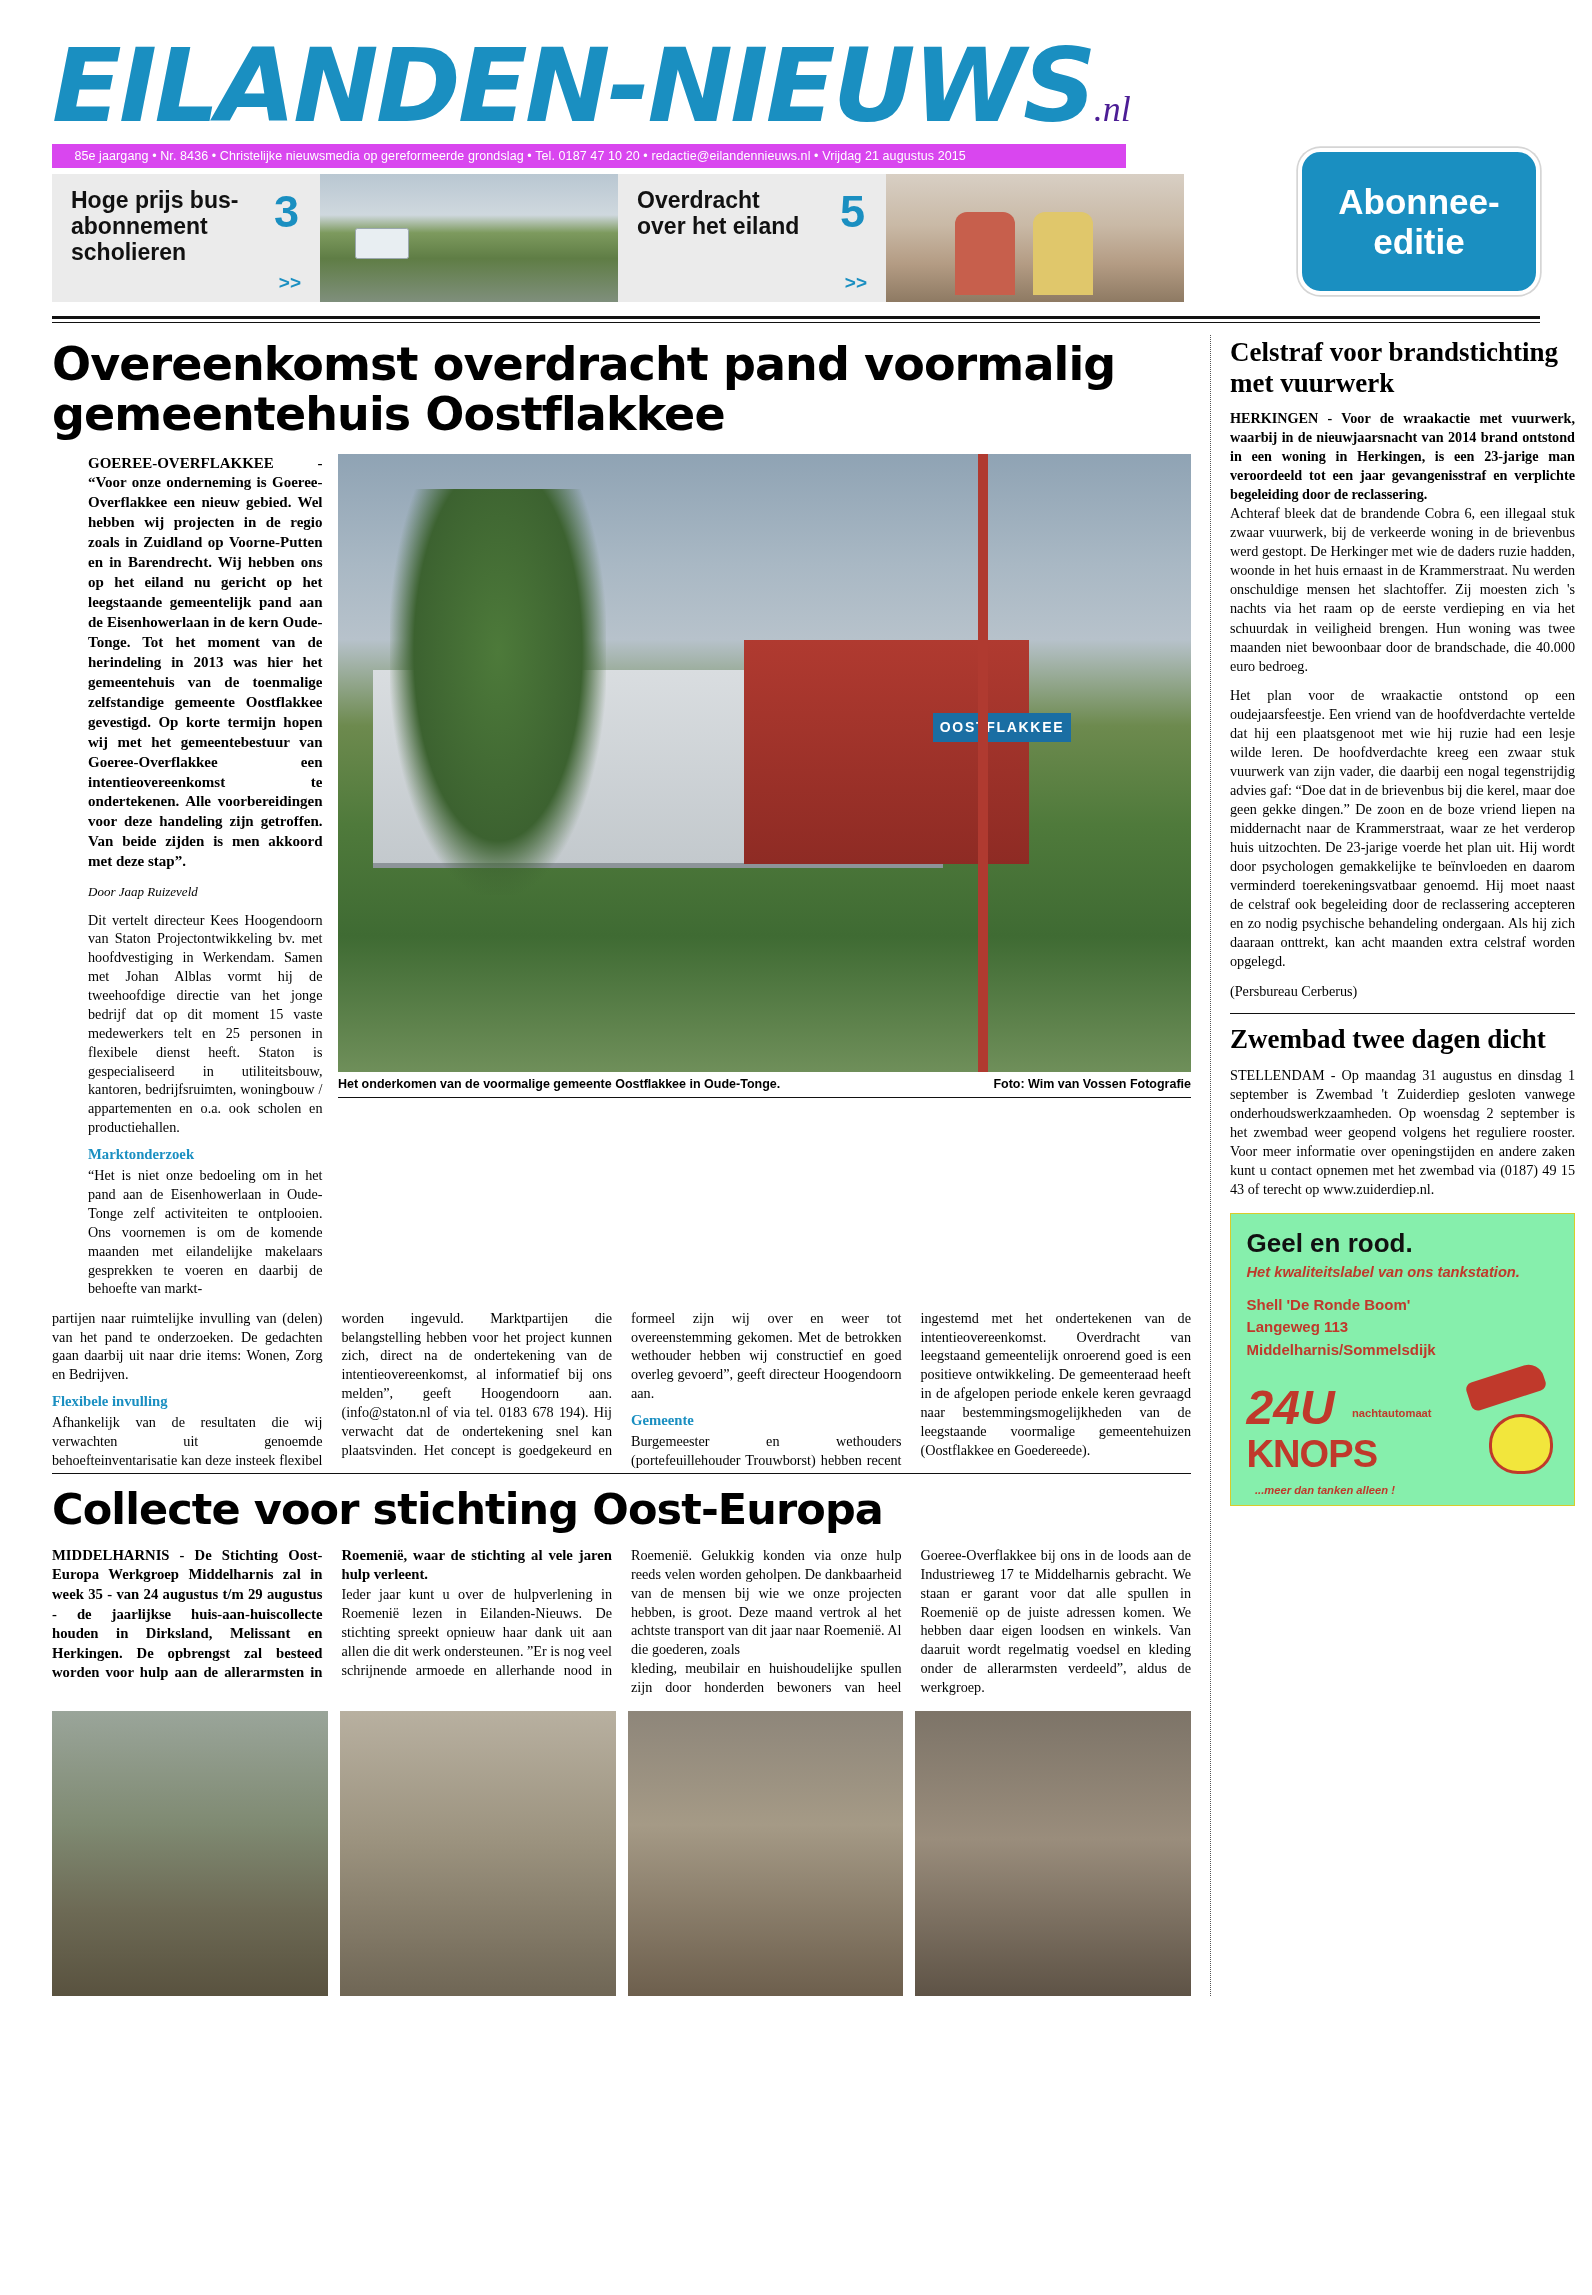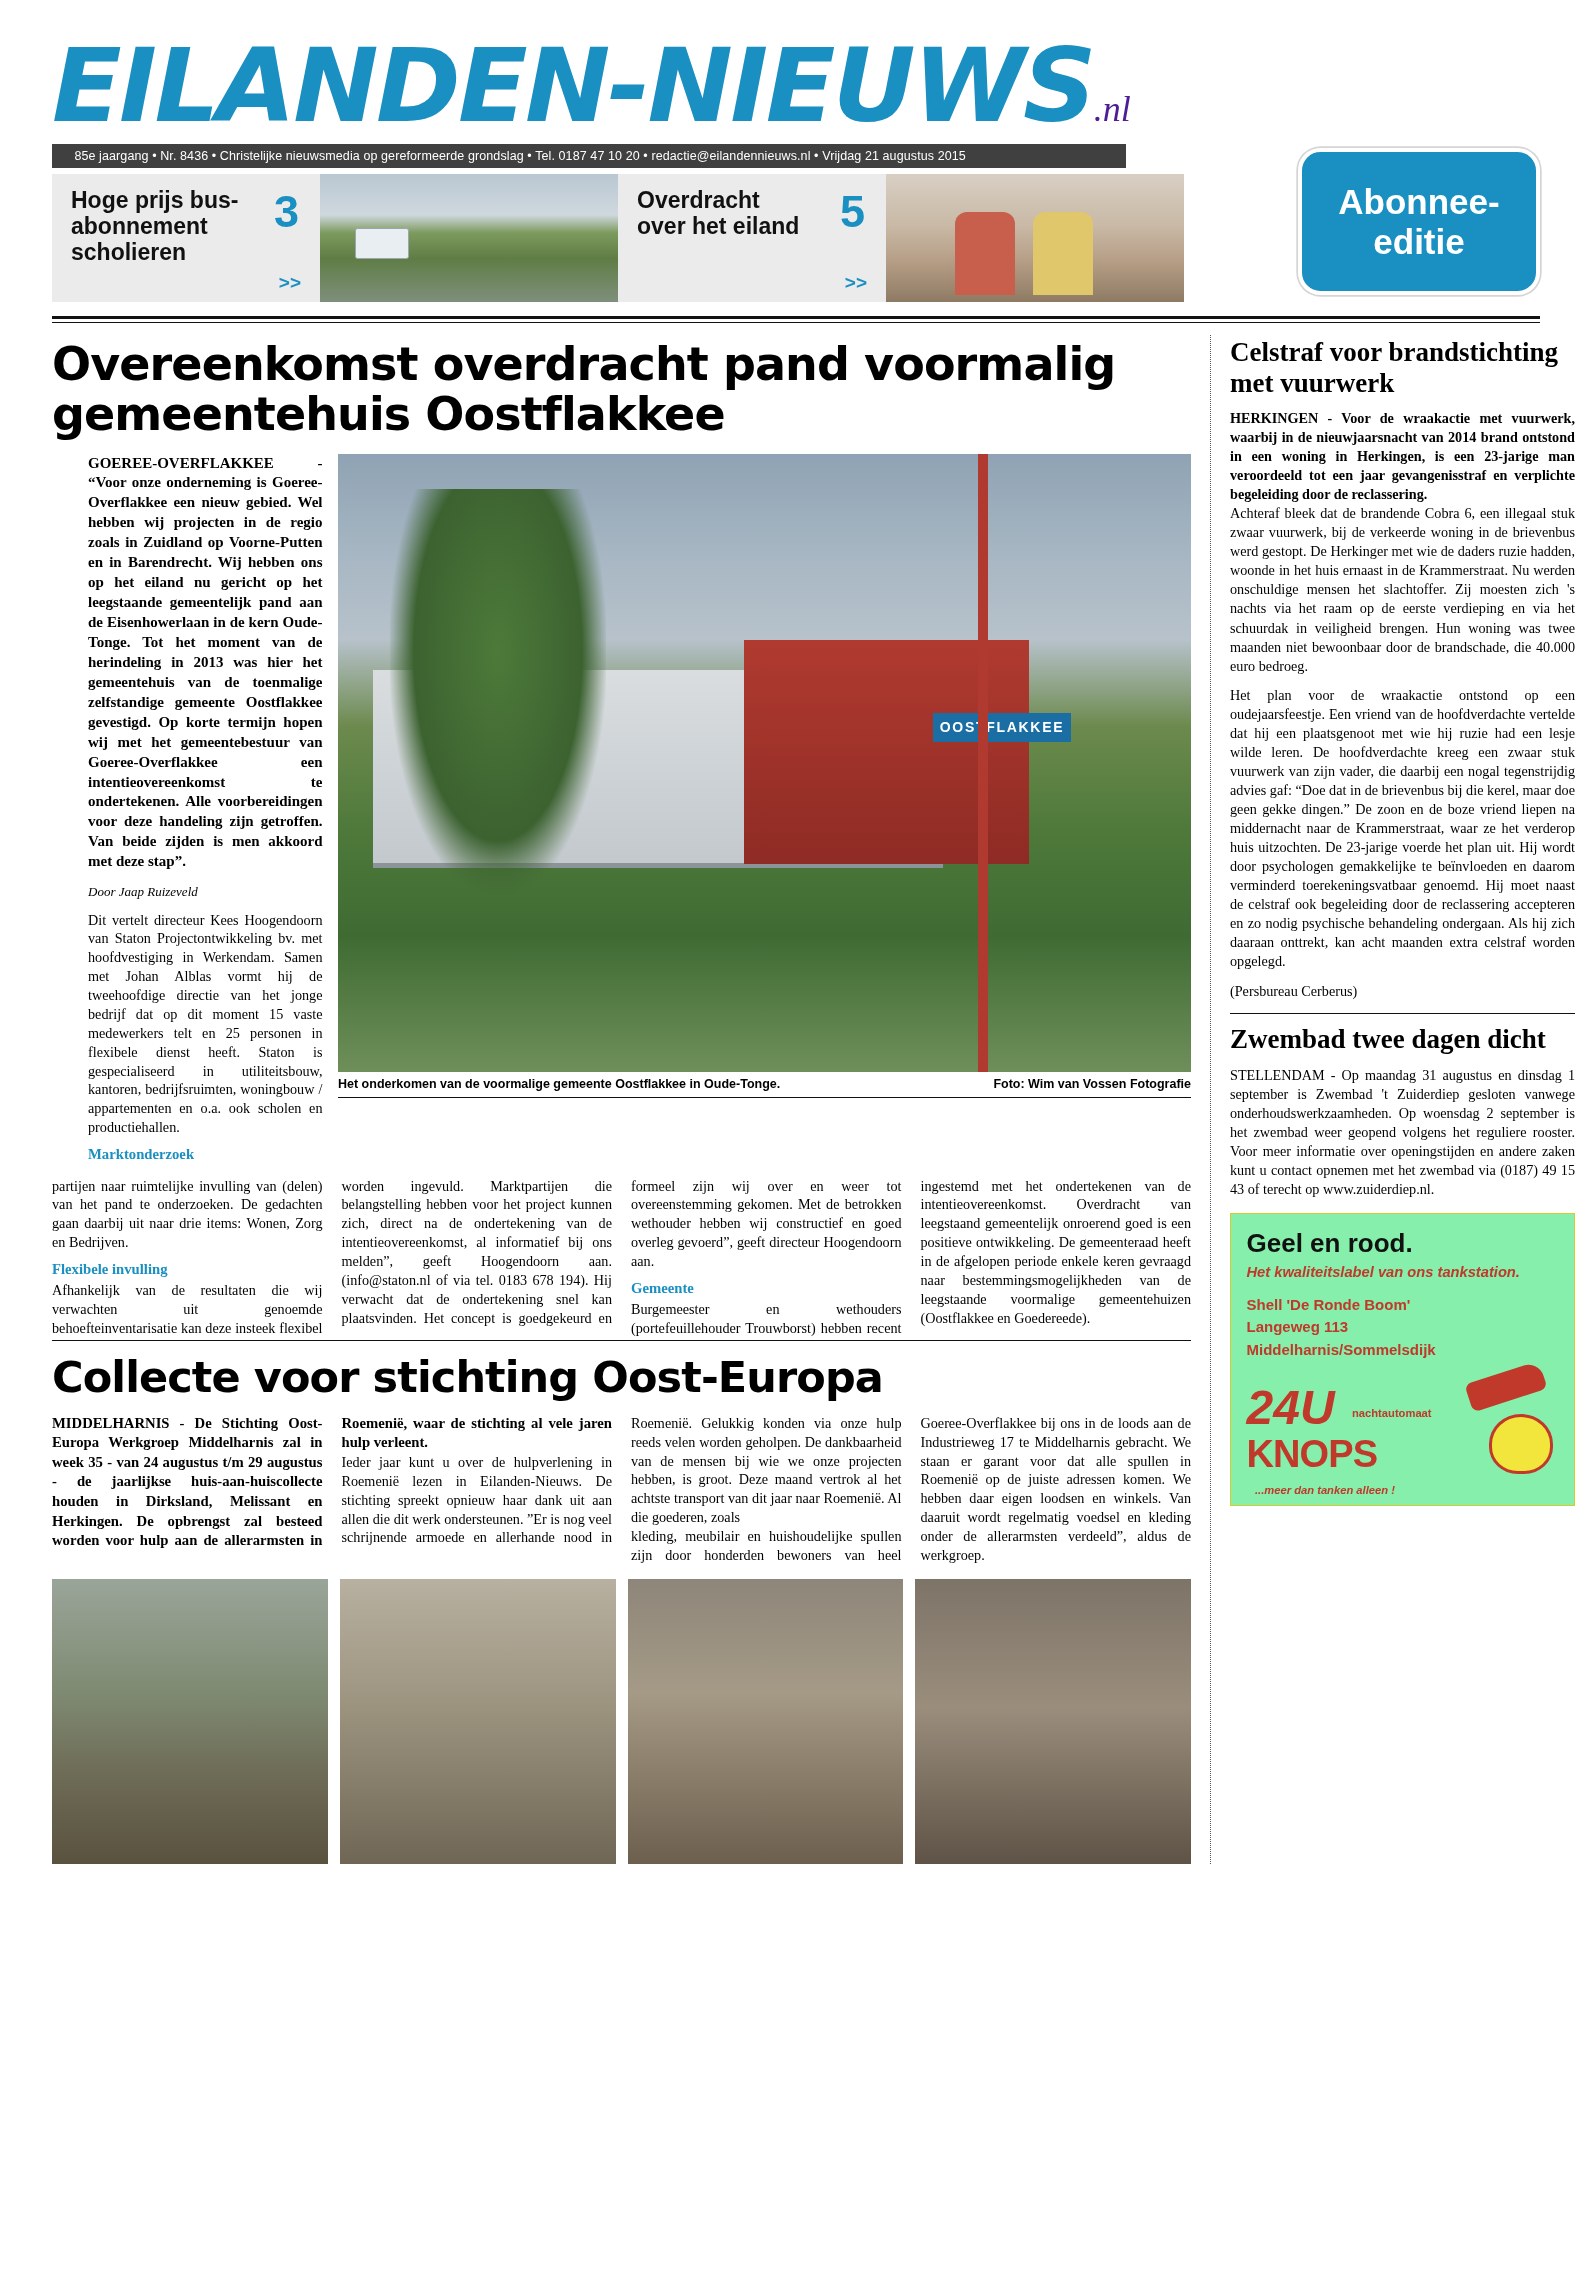--- a/index.html
+++ b/index.html
@@ -37,21 +37,21 @@
   .logo-suffix {
     font-family: "Liberation Serif", serif;
     font-style: italic;
     font-weight: normal;
     font-size: 36px;
     color: #4c1d95;
     letter-spacing: 0;
   }
 
   .infobar {
-    background: #404040;
+    background: #d946ef;
     color: #fff;
     font-family: "Liberation Sans", sans-serif;
     font-size: 12.5px;
     padding: 5.2px 0 5.2px 22.4px;
     margin-top: 7px;
     width: 1074px;
     letter-spacing: 0.1px;
   }
 
   
@@ -353,20 +353,21 @@
     <div class="left-col">
 
       <h1 class="headline">Overeenkomst overdracht pand voormalig gemeentehuis Oostflakkee</h1>
 
       <div class="art-top">
         <div class="lead-col">
           <div class="lead">GOEREE-OVERFLAKKEE - “Voor onze onderneming is Goeree-Overflakkee een nieuw gebied. Wel hebben wij projecten in de regio zoals in Zuidland op Voorne-Putten en in Barendrecht. Wij hebben ons op het eiland nu gericht op het leegstaande gemeentelijk pand aan de Eisenhowerlaan in de kern Oude-Tonge. Tot het moment van de herindeling in 2013 was hier het gemeentehuis van de toenmalige zelfstandige gemeente Oostflakkee gevestigd. Op korte termijn hopen wij met het gemeentebestuur van Goeree-Overflakkee een intentieovereenkomst te ondertekenen. Alle voorbereidingen voor deze handeling zijn getroffen. Van beide zijden is men akkoord met deze stap”.</div>
           <div class="byline">Door Jaap Ruizeveld</div>
           <div class="body-text">Dit vertelt directeur Kees Hoogendoorn van Staton Projectontwikkeling bv. met hoofdvestiging in Werkendam. Samen met Johan Alblas vormt hij de tweehoofdige directie van het jonge bedrijf dat op dit moment 15 vaste medewerkers telt en 25 personen in flexibele dienst heeft. Staton is gespecialiseerd in utiliteitsbouw, kantoren, bedrijfsruimten, woningbouw / appartementen en o.a. ook scholen en productiehallen.</div>
           <div class="subhead">Marktonderzoek</div>
+          <div class="body-text">“Het is niet onze bedoeling om in het pand aan de Eisenhowerlaan in Oude-Tonge zelf activiteiten te ontplooien. Ons voornemen is om de komende maanden met eilandelijke makelaars gesprekken te voeren en daarbij de behoefte van markt-</div>
         </div>
 
         <div>
           <div class="photo-main">
             <div class="bld"></div>
             <div class="bld2"></div>
             <div class="sign">OOSTFLAKKEE</div>
             <div class="pole"></div>
             <div class="tree"></div>
           </div>

